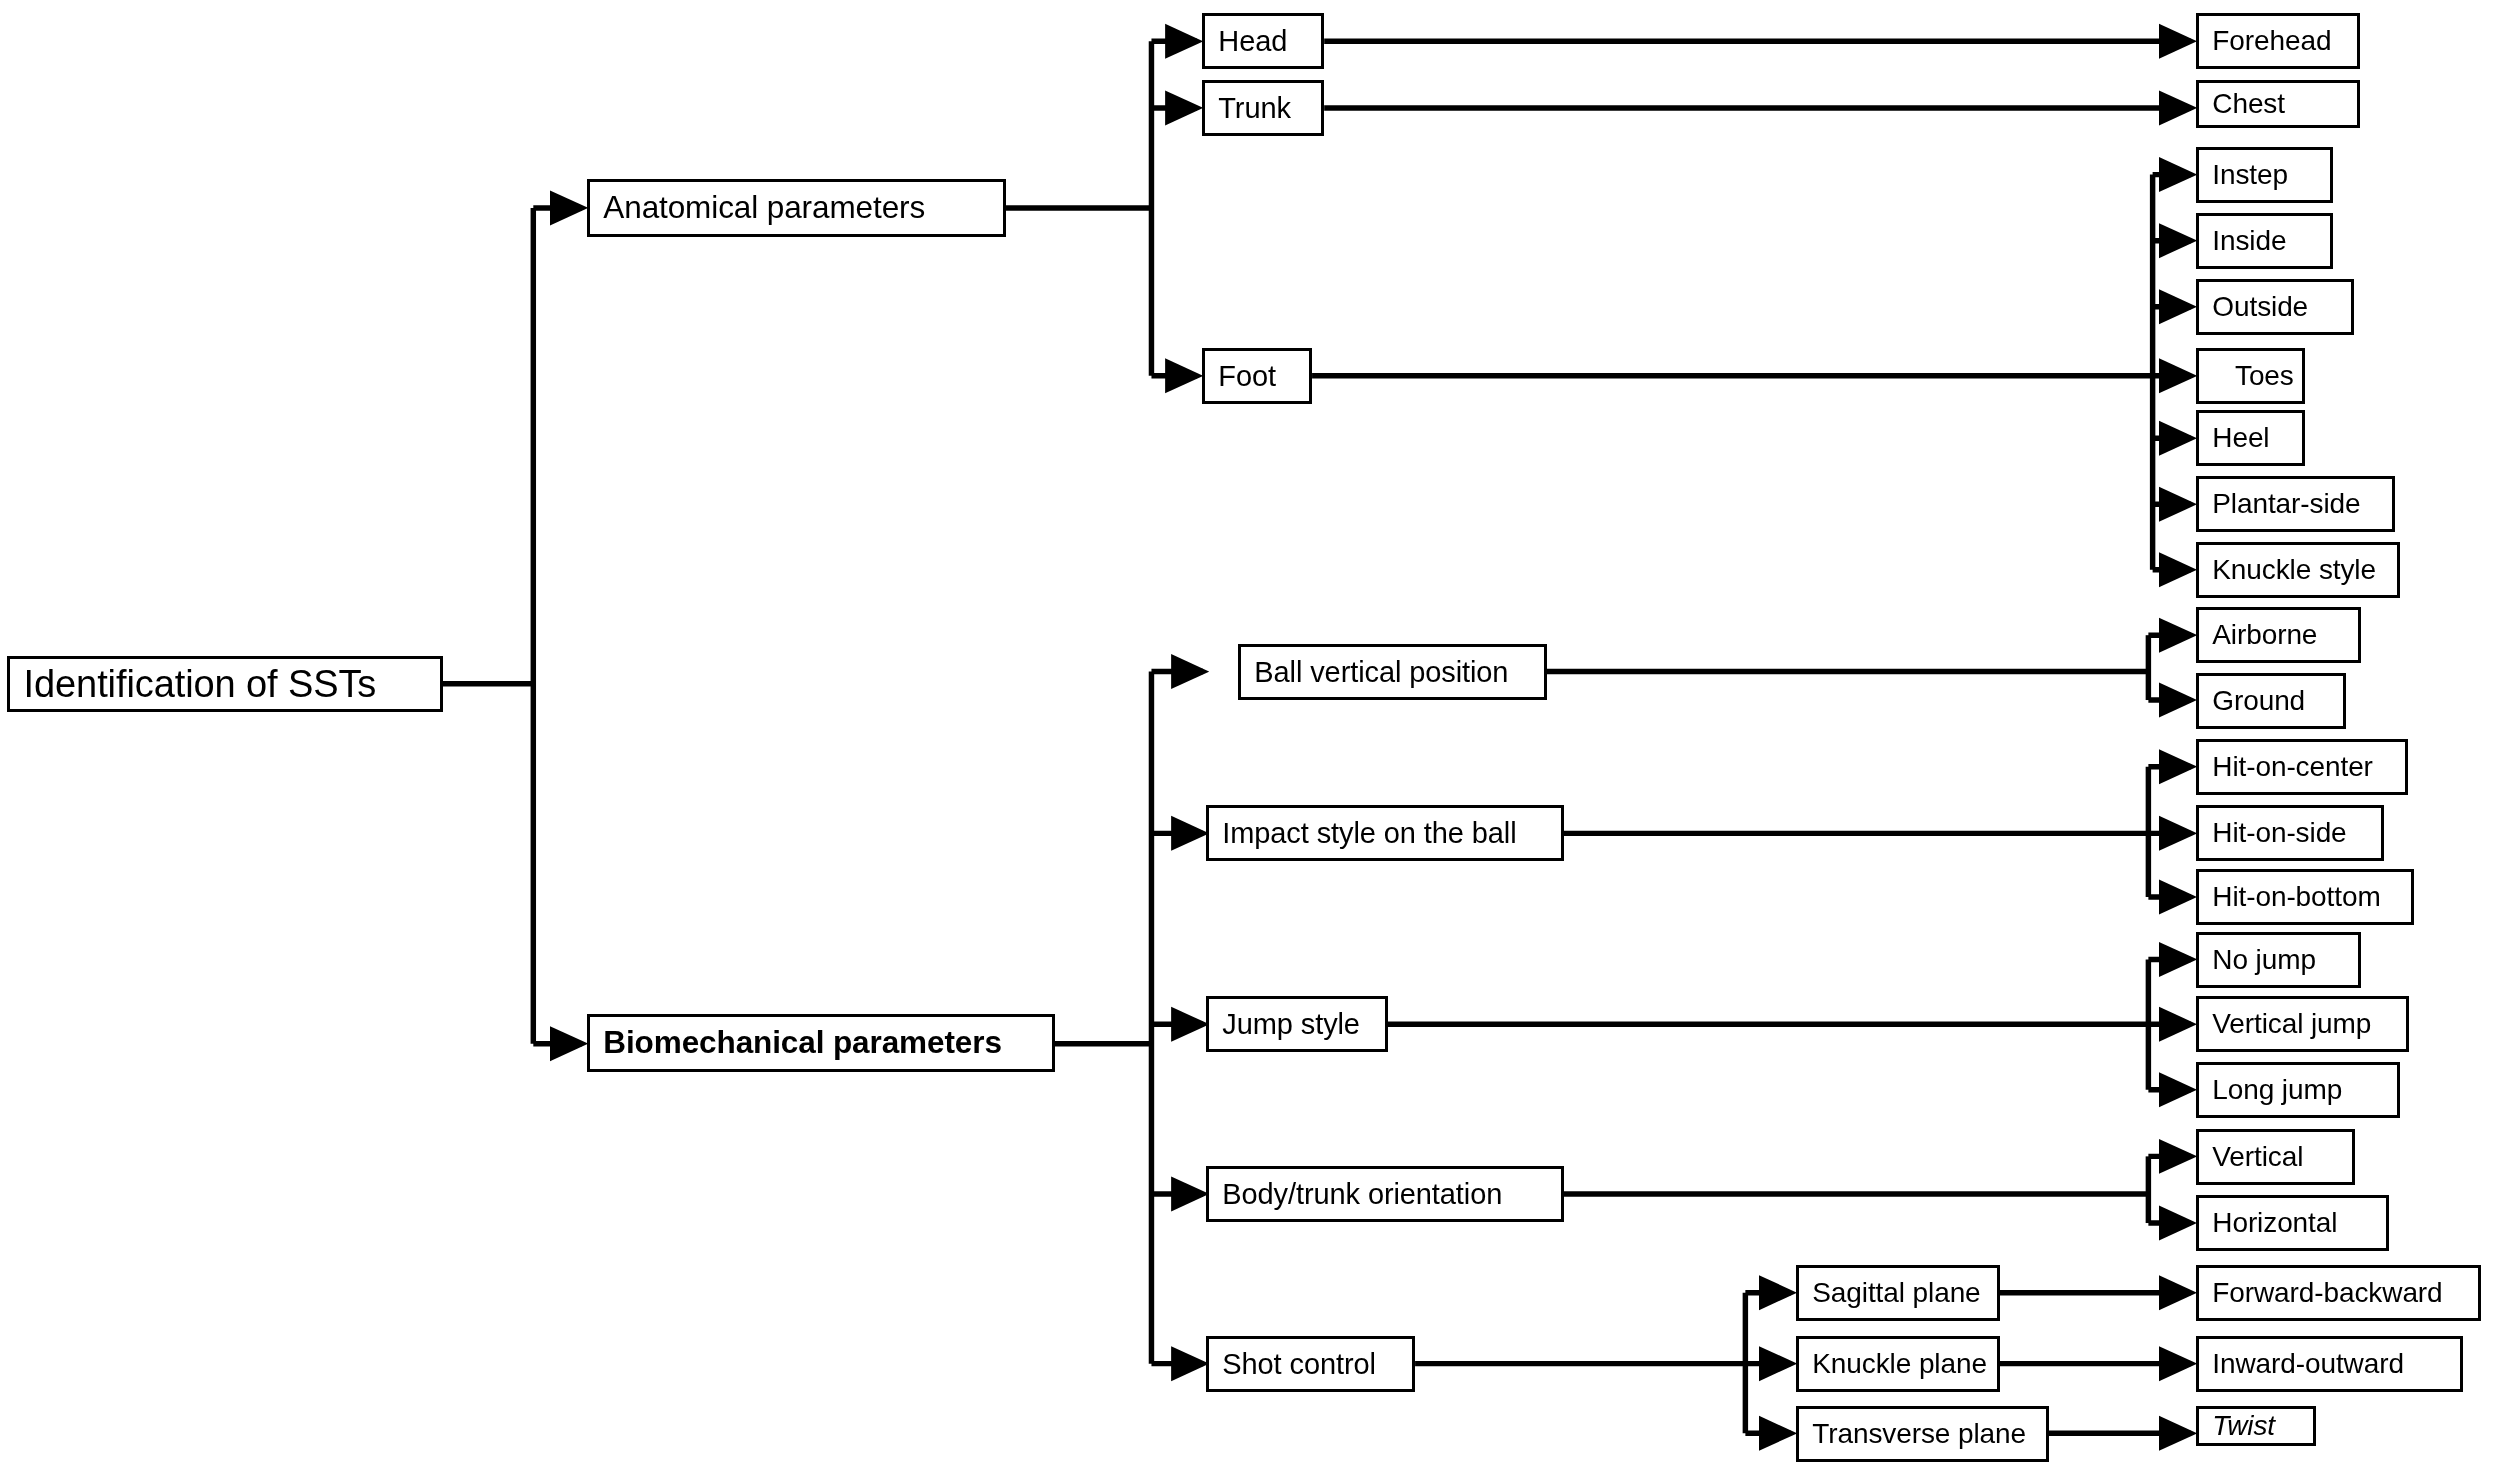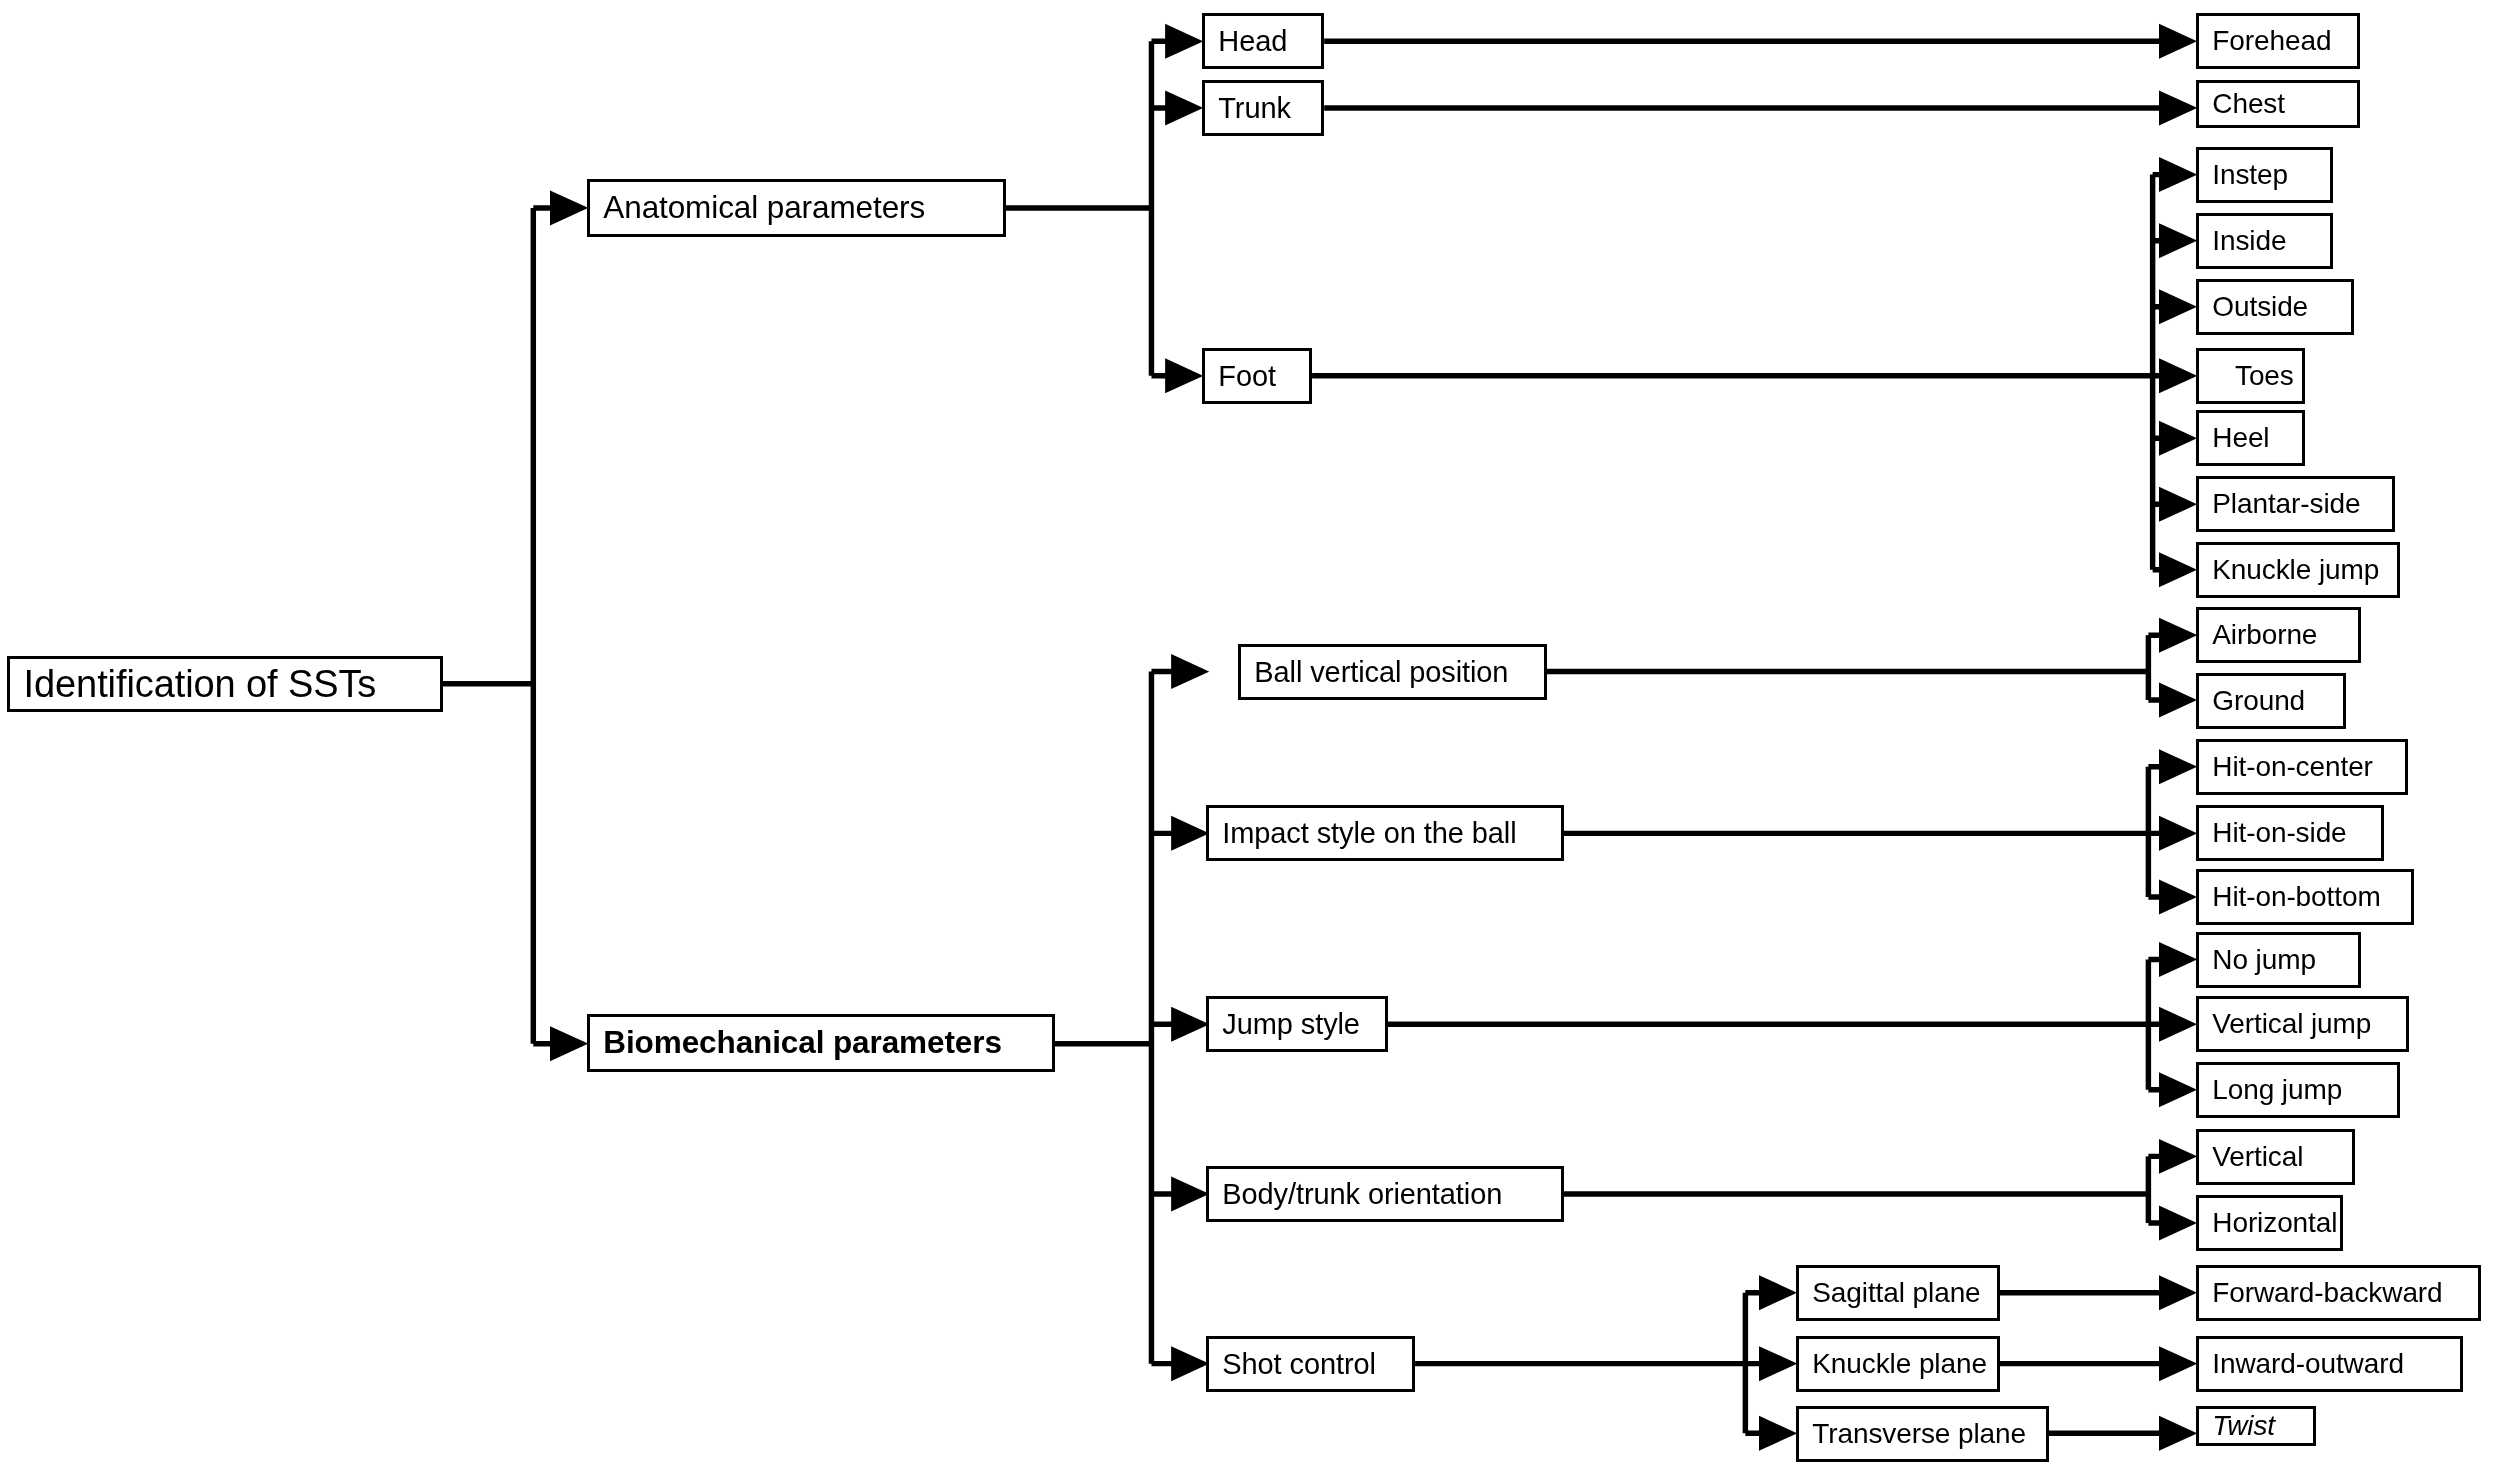--- a/index.html
+++ b/index.html
@@ -195,21 +195,21 @@
 
   <div class="node" style="left:2196px; top:410px; width:109px; height:56px;">
     <span class="node-label">Heel</span>
   </div>
 
   <div class="node" style="left:2196px; top:476px; width:199px; height:56px;">
     <span class="node-label">Plantar-side</span>
   </div>
 
   <div class="node" style="left:2196px; top:542px; width:204px; height:56px;">
-    <span class="node-label">Knuckle jump</span>
+    <span class="node-label">Knuckle style</span>
   </div>
 
   <div class="node level3" style="left:1206px; top:644px; width:309px; height:56px;margin-left:32px;">
     <span class="node-label">Ball vertical position</span>
   </div>
 
   <div class="node level3" style="left:1206px; top:805px; width:358px; height:56px;">
     <span class="node-label">Impact style on the ball</span>
   </div>
 
@@ -254,21 +254,21 @@
   </div>
 
   <div class="node" style="left:2196px; top:1062px; width:204px; height:56px;">
     <span class="node-label">Long jump</span>
   </div>
 
   <div class="node" style="left:2196px; top:1129px; width:159px; height:56px;">
     <span class="node-label">Vertical</span>
   </div>
 
-  <div class="node" style="left:2196px; top:1195px; width:147px; height:56px;">
+  <div class="node" style="left:2196px; top:1195px; width:193px; height:56px;">
     <span class="node-label">Horizontal</span>
   </div>
 
   <div class="node" style="left:1796px; top:1265px; width:204px; height:56px;">
     <span class="node-label">Sagittal plane</span>
   </div>
 
   <div class="node" style="left:1796px; top:1336px; width:204px; height:56px;">
     <span class="node-label">Knuckle plane</span>
   </div>

